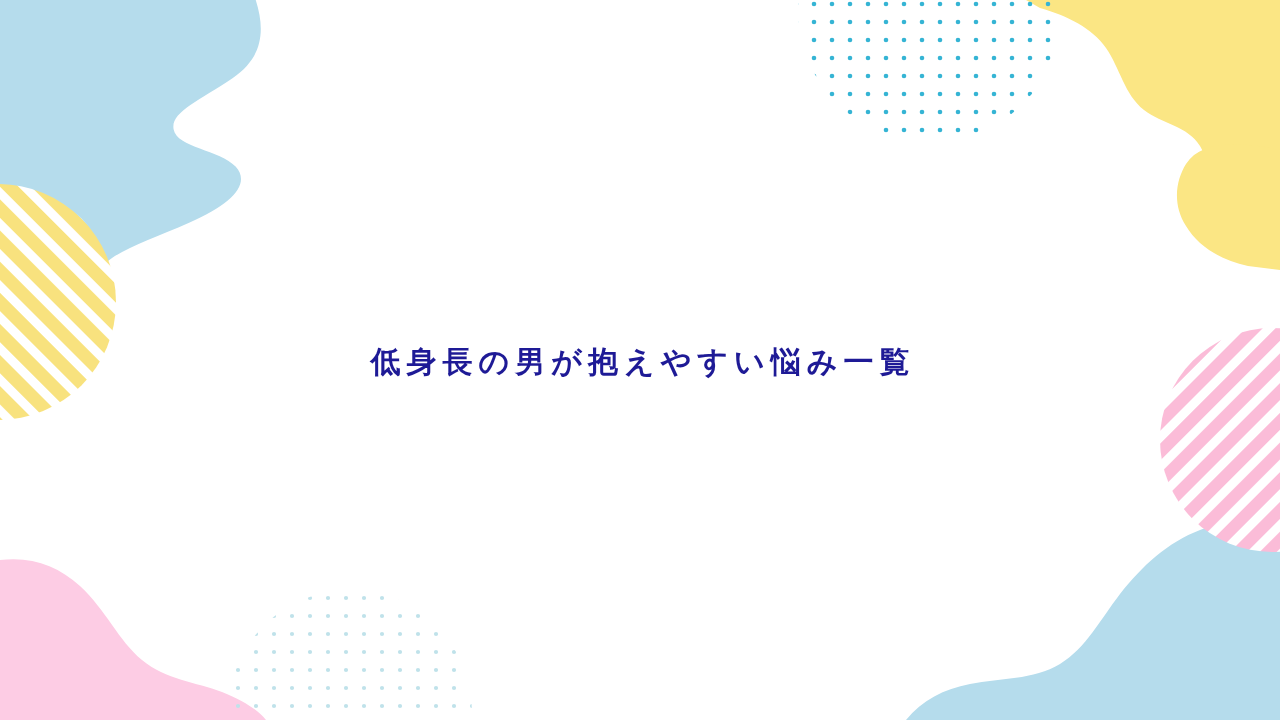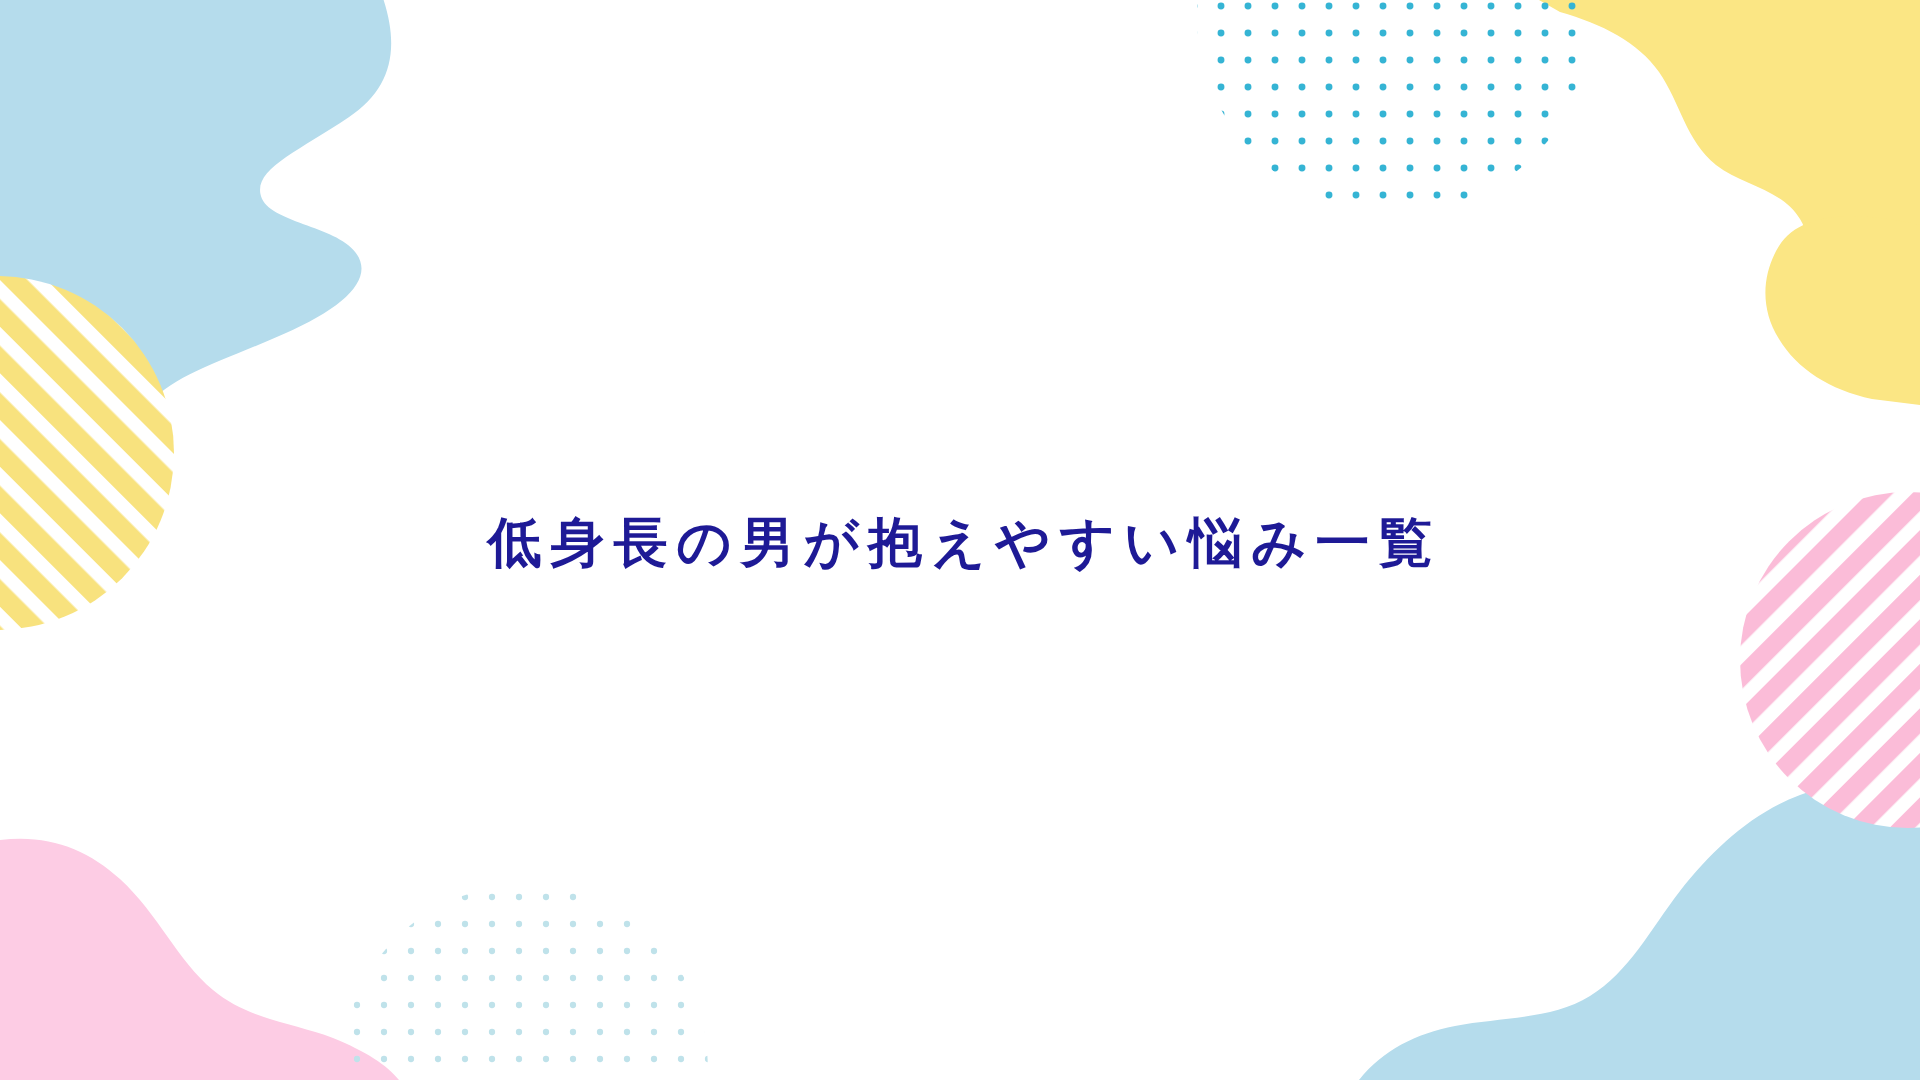--- a/index.html
+++ b/index.html
@@ -32,21 +32,21 @@
     width: 1280px;
     height: 720px;
     display: flex;
     align-items: center;
     justify-content: center;
     pointer-events: none;
   }
   #page-title {
     font-family: "DejaVu Sans", "Liberation Sans", sans-serif;
     font-weight: bold;
-    font-size: 36px;
+    font-size: 30px;
     line-height: 1.25;
     letter-spacing: 6px;
     color: #1e1a96;
     text-align: center;
     margin: 0;
     padding: 0 0 0 6px;
     white-space: nowrap;
     transform: translateY(2px);
   }
 </style>

